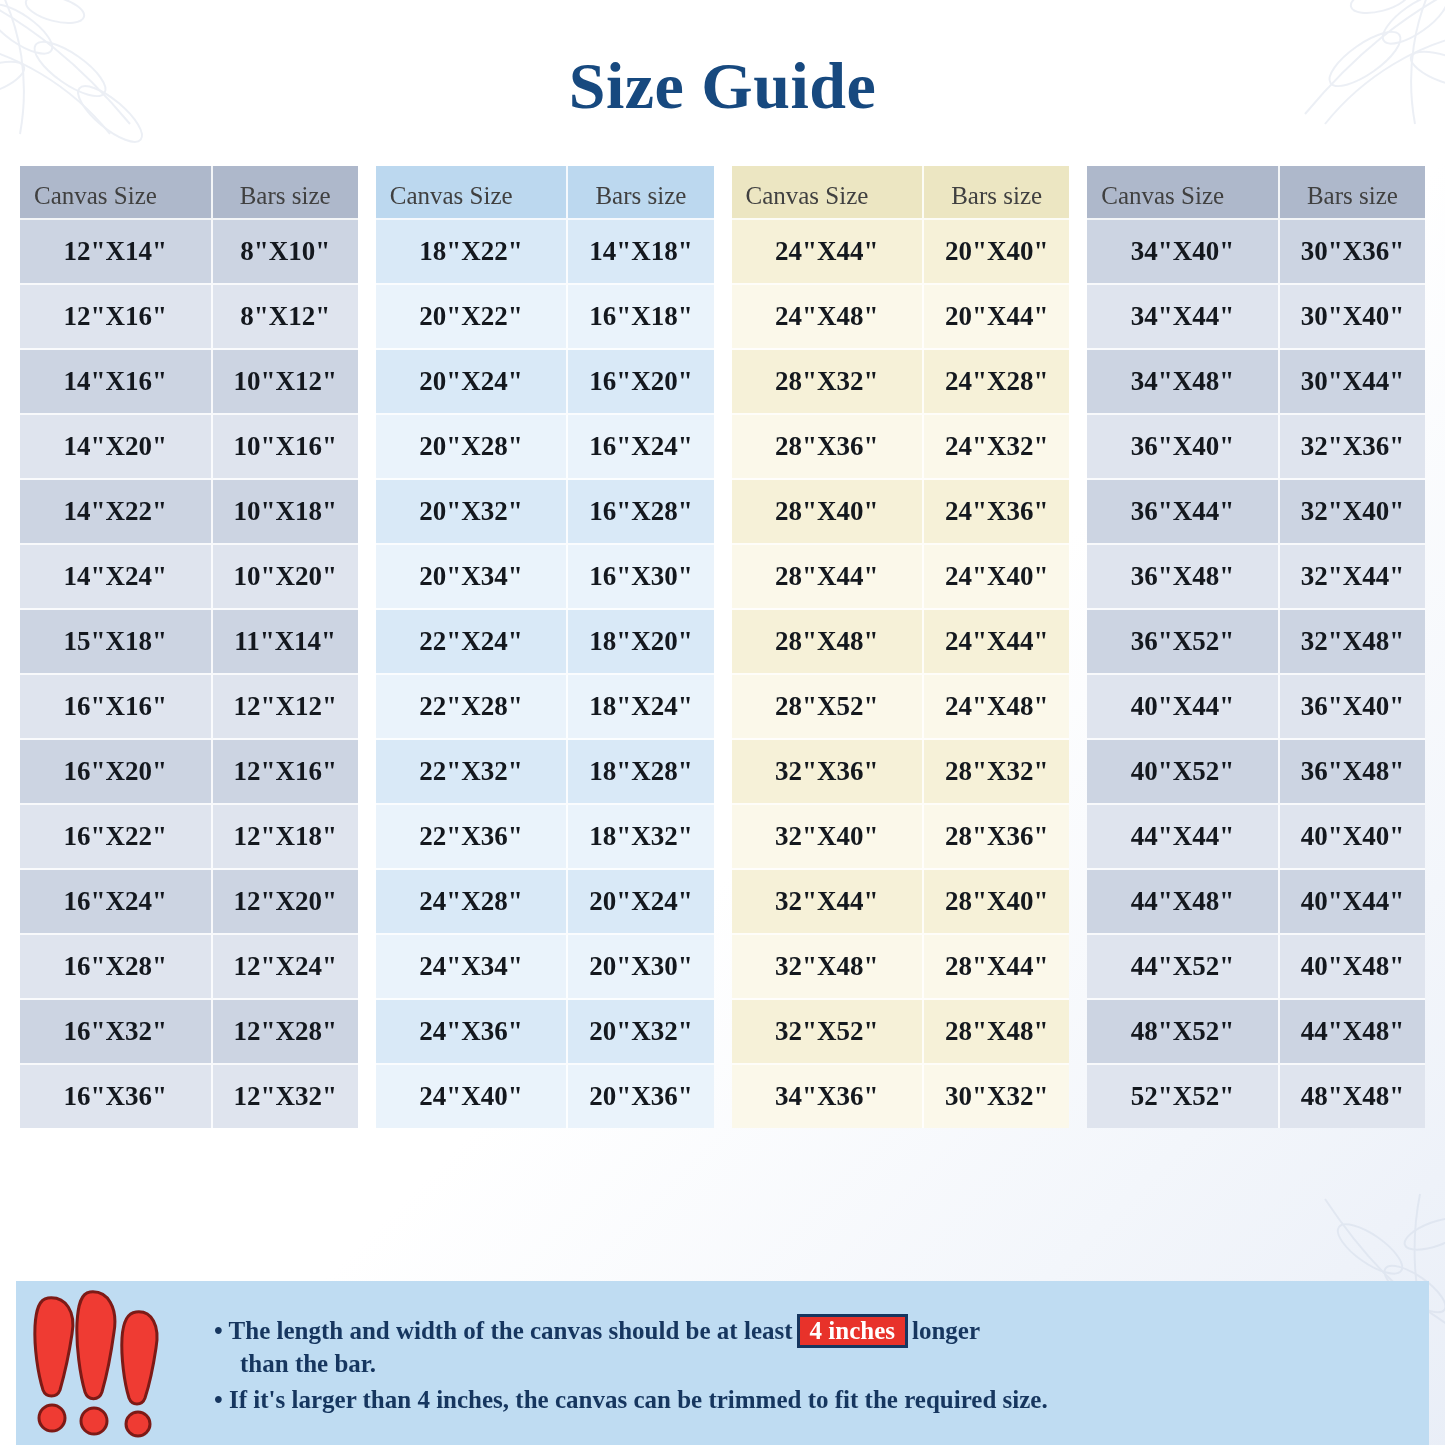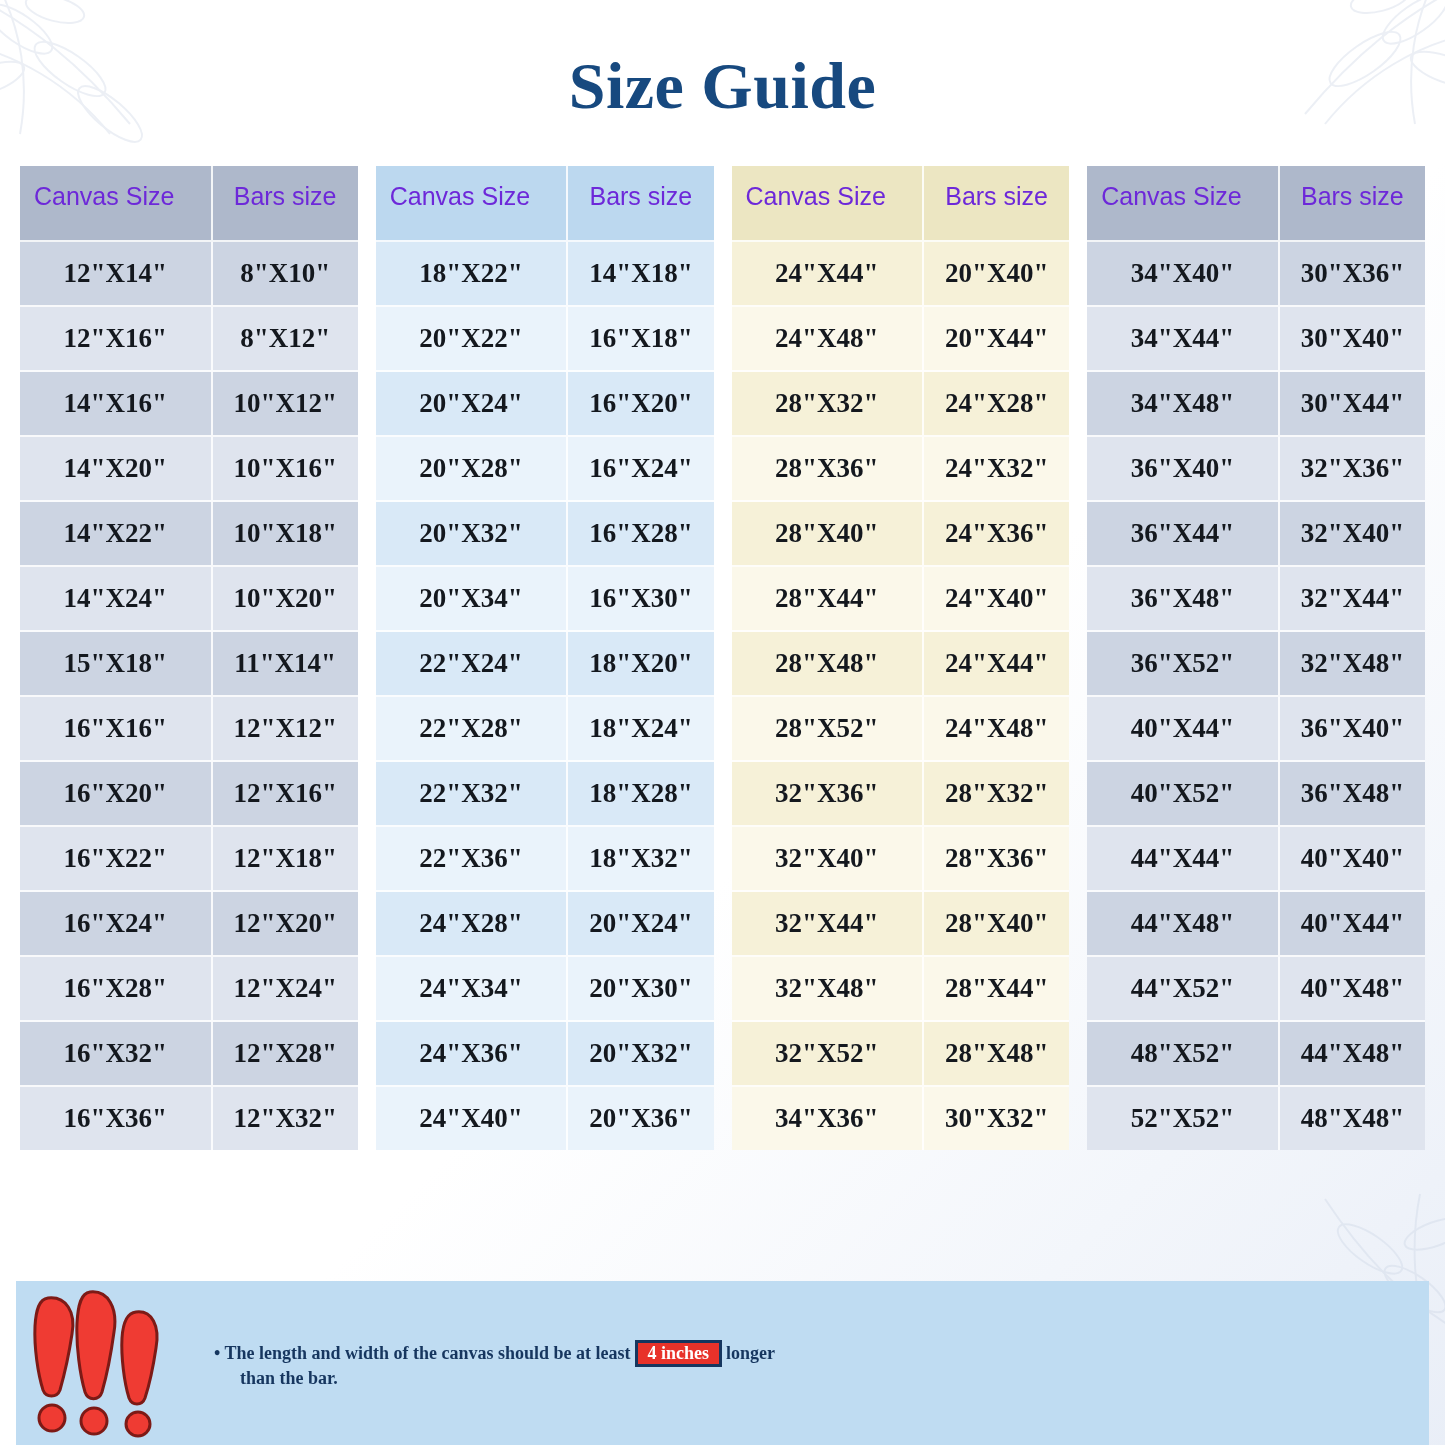--- a/index.html
+++ b/index.html
@@ -54,24 +54,24 @@
 
   table.size-table {
     border-collapse: separate;
     border-spacing: 0;
     width: 342px;
     table-layout: fixed;
   }
   table.size-table th {
     font-size: 25px;
     font-weight: normal;
-    color: #6d28d9;
-    padding: 16px 4px 29px 4px;
+    color: #404040;
+    padding: 16px 4px 8px 4px;
     text-align: center;
-    font-family: Liberation Sans, sans-serif;
+    font-family: Liberation Serif, serif;
   }
   table.size-table th.left-col { text-align: left; padding-left: 14px; }
   table.size-table td {
     font-size: 27px;
     font-weight: bold;
     color: #14181e;
     text-align: center;
     padding: 16px 2px;
     font-family: "Liberation Serif", serif;
     white-space: nowrap;
@@ -119,21 +119,21 @@
   }
   .excl-wrap {
     width: 176px;
     min-width: 176px;
     height: 150px;
     position: relative;
   }
   .notes {
     flex: 1;
     color: #16365f;
-    font-size: 18px;
+    font-size: 25px;
     font-weight: bold;
     line-height: 1.28;
     font-family: "Liberation Serif", serif;
     padding-left: 8px;
   }
   .note-line { display: block; margin: 4px 0; }
   .highlight {
     display: inline-block;
     background: #e8322a;
     color: #ffffff;
@@ -486,16 +486,17 @@
           <path d="M106 22 C122 20 130 36 126 58 C123 78 119 96 115 108 C112 116 102 116 99 108 C94 92 91 66 92 48 C93 32 97 23 106 22 Z" fill="#ef3b33" stroke="#7d1a16" stroke-width="3"></path>
           <ellipse cx="108" cy="134" rx="12" ry="12" fill="#ef3b33" stroke="#7d1a16" stroke-width="3"></ellipse>
         </g>
       </svg>
     </div>
     <div class="notes">
       <span class="note-line">
         <span>• The length and width of the canvas should be at least</span><span class="highlight">4 inches</span><span>longer</span>
         <span class="indent">than the bar.</span>
       </span>
+      <span class="note-line">• If it's larger than 4 inches, the canvas can be trimmed to fit the required size.</span>
     </div>
   </div>
 
 </div>
 
 </body></html>

